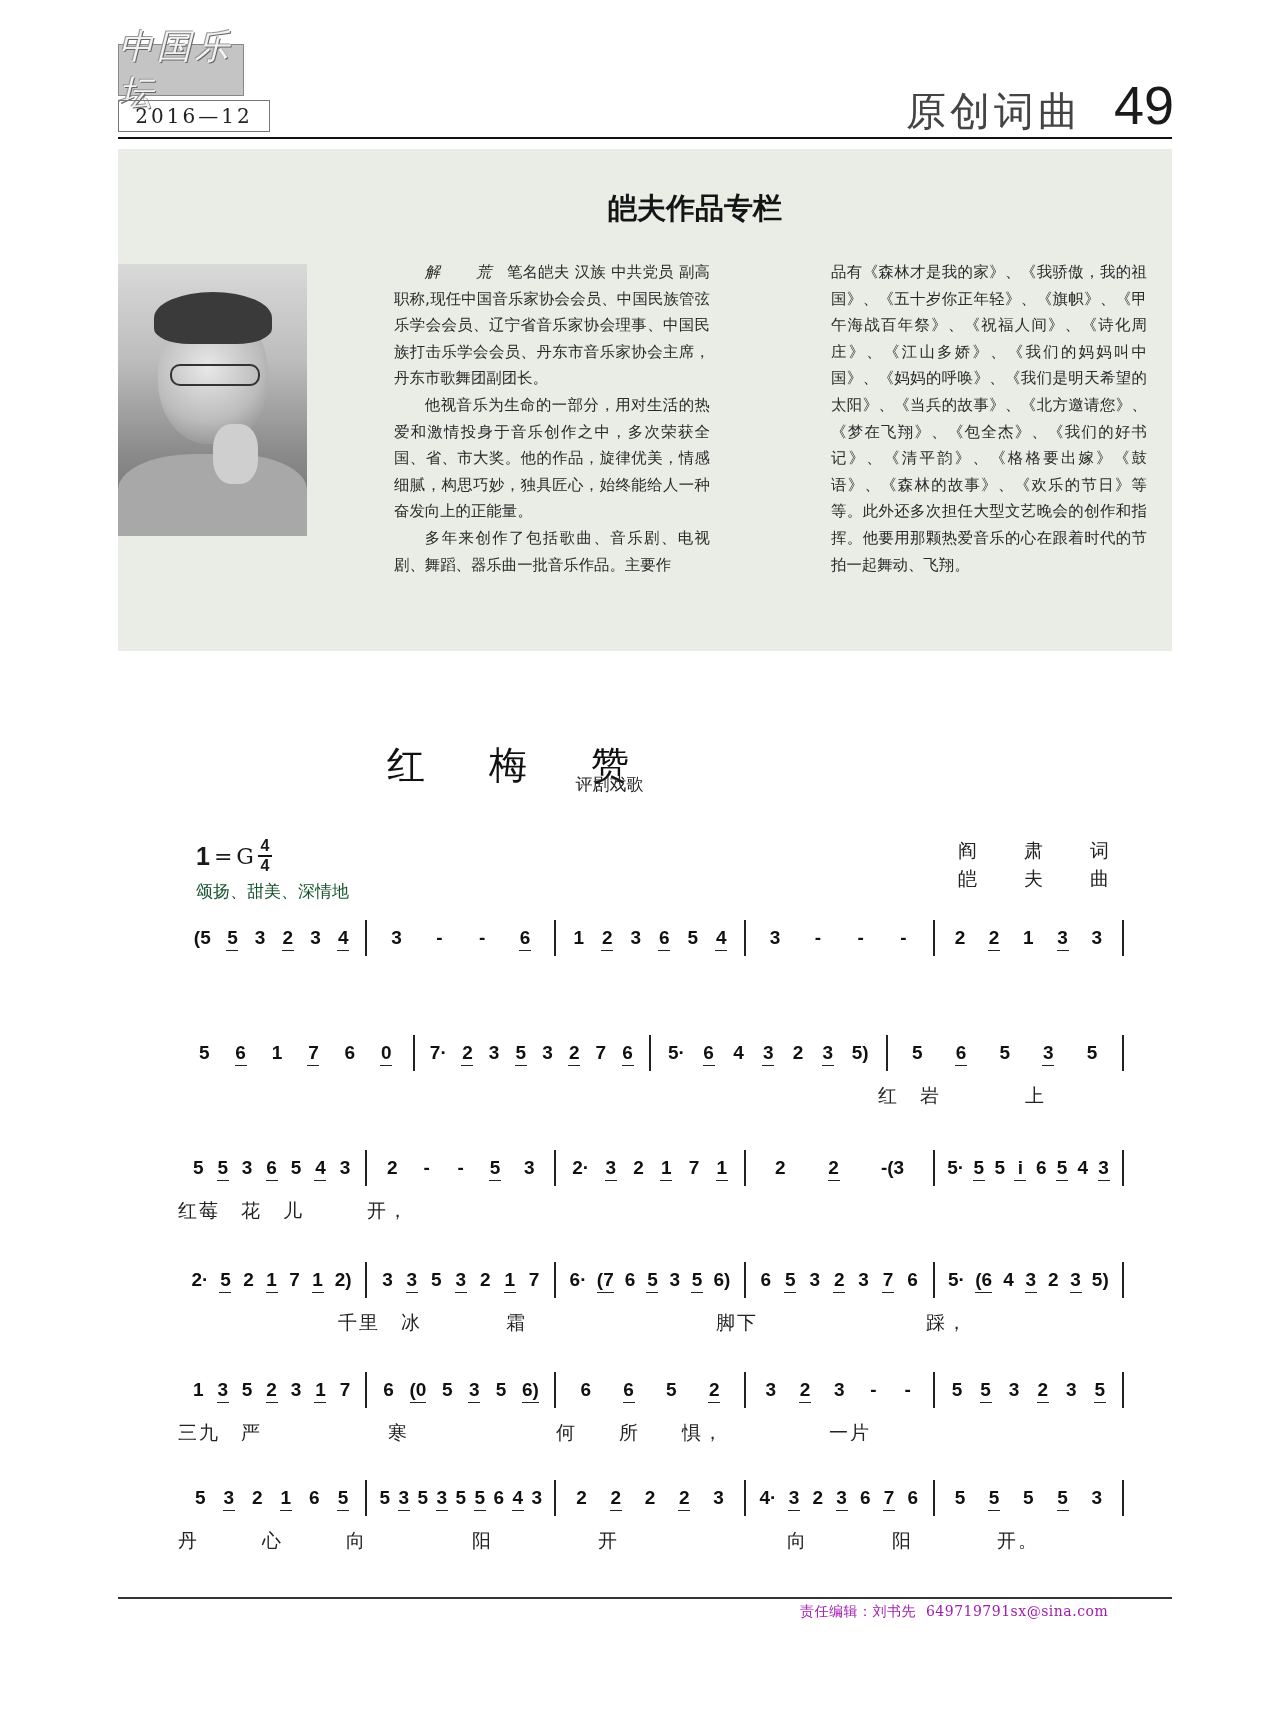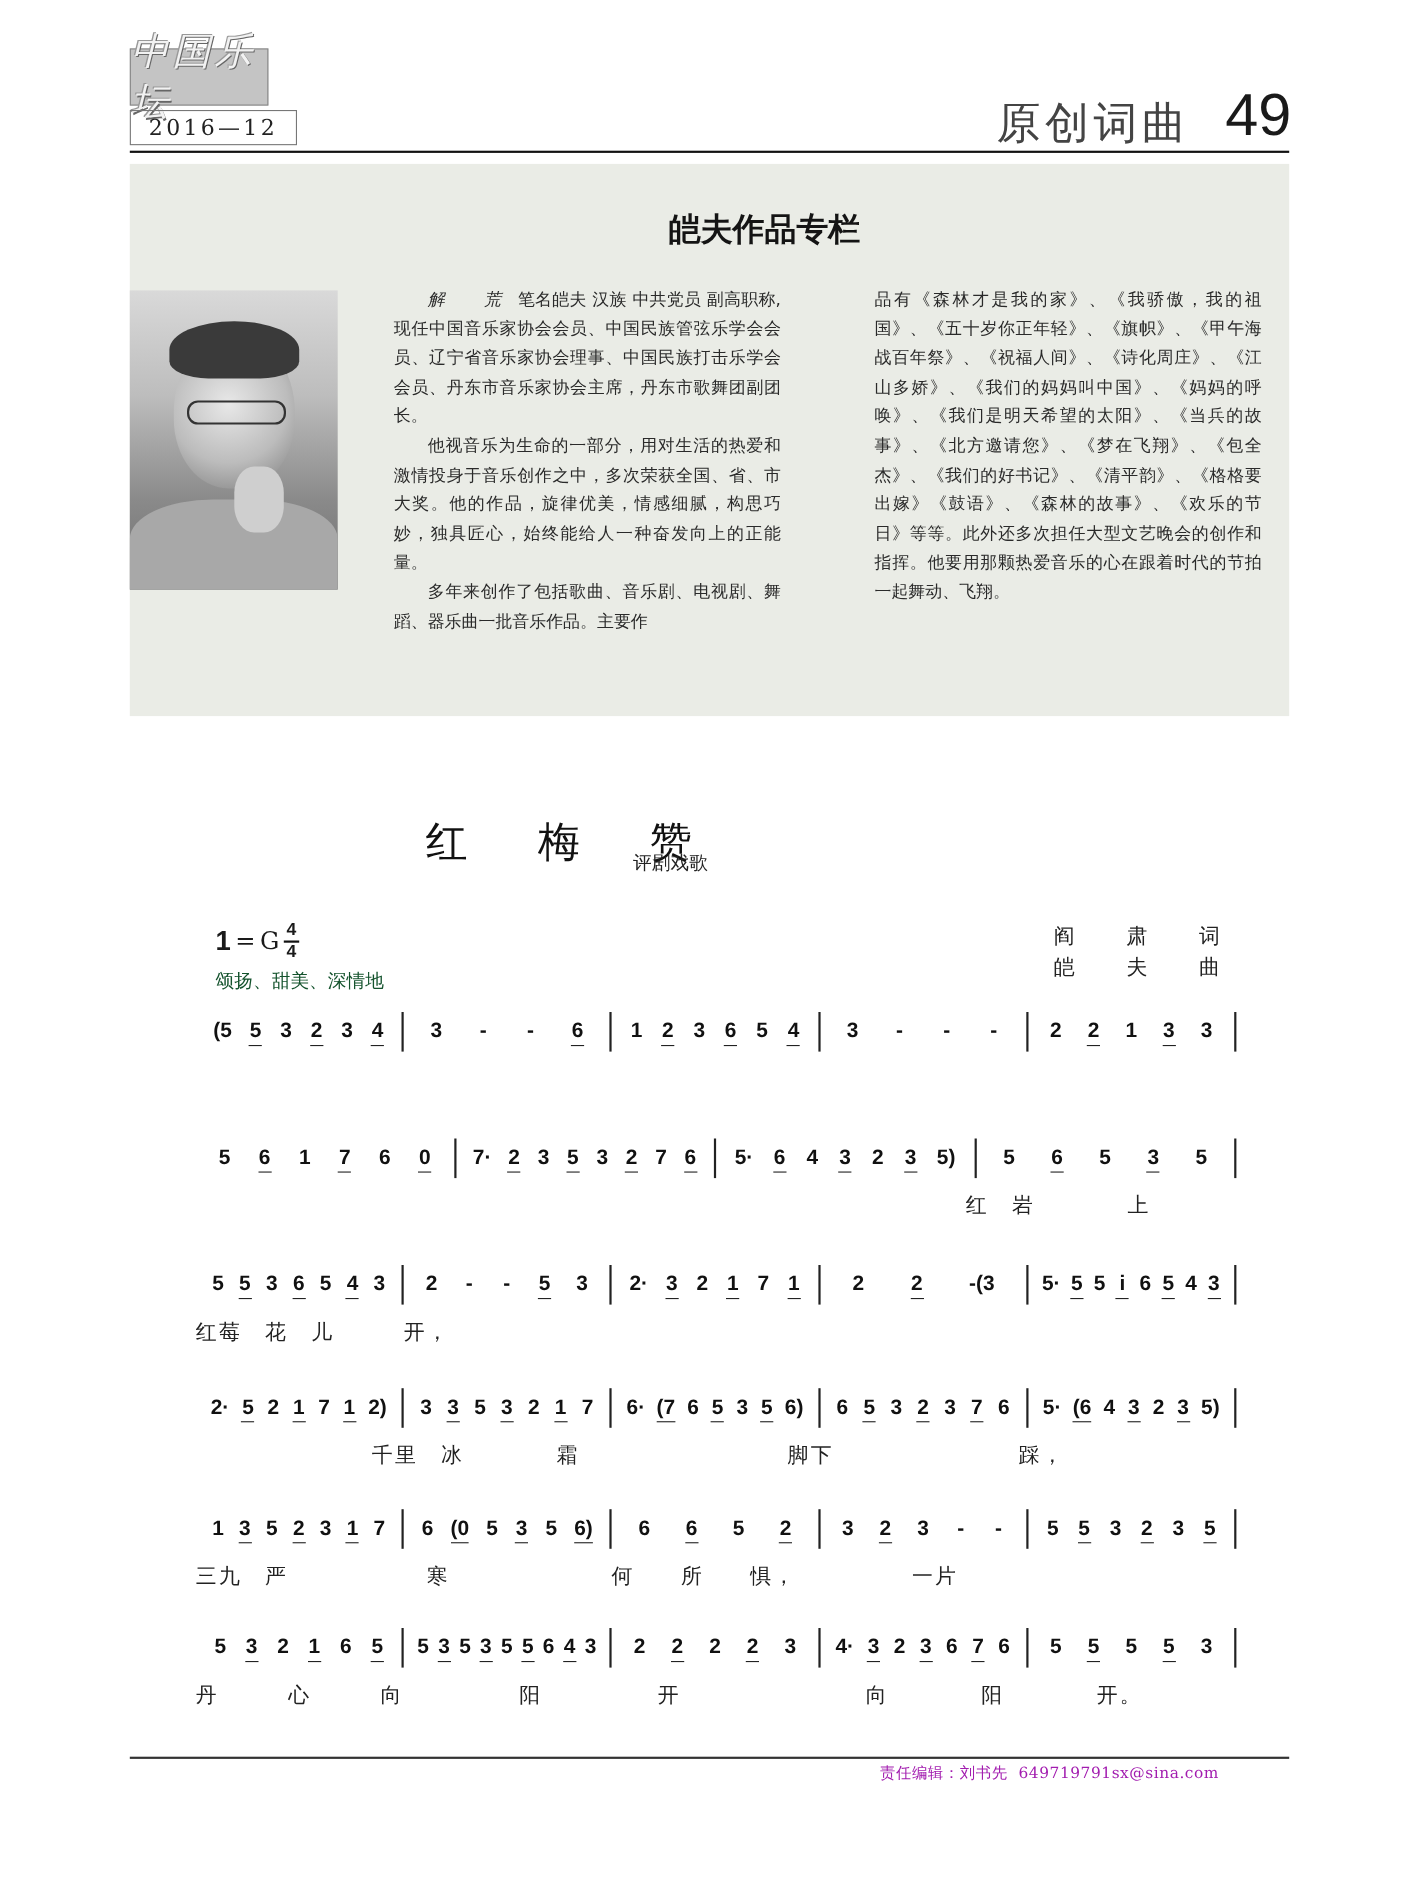--- a/index.html
+++ b/index.html
@@ -20,21 +20,21 @@
   .photo { position: absolute; left: 0; top: 115px; width: 189px; height: 272px; background: linear-gradient(180deg, #d9d9d9 0%, #bdbdbd 35%, #8a8a8a 70%, #6e6e6e 100%); overflow: hidden; }
   .photo .head { position: absolute; left: 40px; top: 40px; width: 110px; height: 140px; border-radius: 50% 50% 45% 45%; background: radial-gradient(circle at 45% 45%, #e8e8e8 0%, #bcbcbc 55%, #7a7a7a 100%); }
   .photo .hair { position: absolute; left: 36px; top: 28px; width: 118px; height: 52px; border-radius: 50% 50% 30% 30%; background: #3a3a3a; }
   .photo .glasses { position: absolute; left: 52px; top: 100px; width: 90px; height: 22px; border: 2px solid #333; border-radius: 10px; }
   .photo .shirt { position: absolute; left: 0; top: 190px; width: 189px; height: 90px; background: #a8a8a8; border-radius: 40% 40% 0 0; }
   .photo .hand { position: absolute; left: 95px; top: 160px; width: 45px; height: 60px; background: #cfcfcf; border-radius: 40%; }
 
   .bio-col { position: absolute; top: 110px; width: 352px; font-size: 15.4px; line-height: 26.6px; color: #2a2a2a; text-align: justify; }
   .bio-col.left { left: 240px; }
   .bio-col.right { left: 677px; }
-  .bio-col p { text-indent: 2em; }
+  .bio-col p { text-indent: 2em; margin-left: 36px; }
   .bio-col.right p { text-indent: 0; }
   .bio-col .name { font-family: "DejaVu Serif", serif; font-style: italic; letter-spacing: 10px; }
 
   
   .song-title { position: absolute; left: 0; width: 1016px; top: 740px; text-align: center; font-family: "DejaVu Serif", serif; font-size: 38px; letter-spacing: 64px; padding-left: 64px; color: #111; }
   .song-genre { position: absolute; left: 0; width: 1219px; top: 773px; text-align: center; font-size: 17px; color: #222; }
   .key-sig { position: absolute; left: 196px; top: 838px; font-family: "DejaVu Serif", serif; font-size: 22px; font-weight: bold; display: flex; align-items: center; }
   .key-sig .one { font-family: "Liberation Sans", sans-serif; font-weight: 900; font-size: 25px; }
   .key-sig .eq { margin: 0 4px; font-weight: normal; }
   .key-sig .g { font-weight: normal; }

